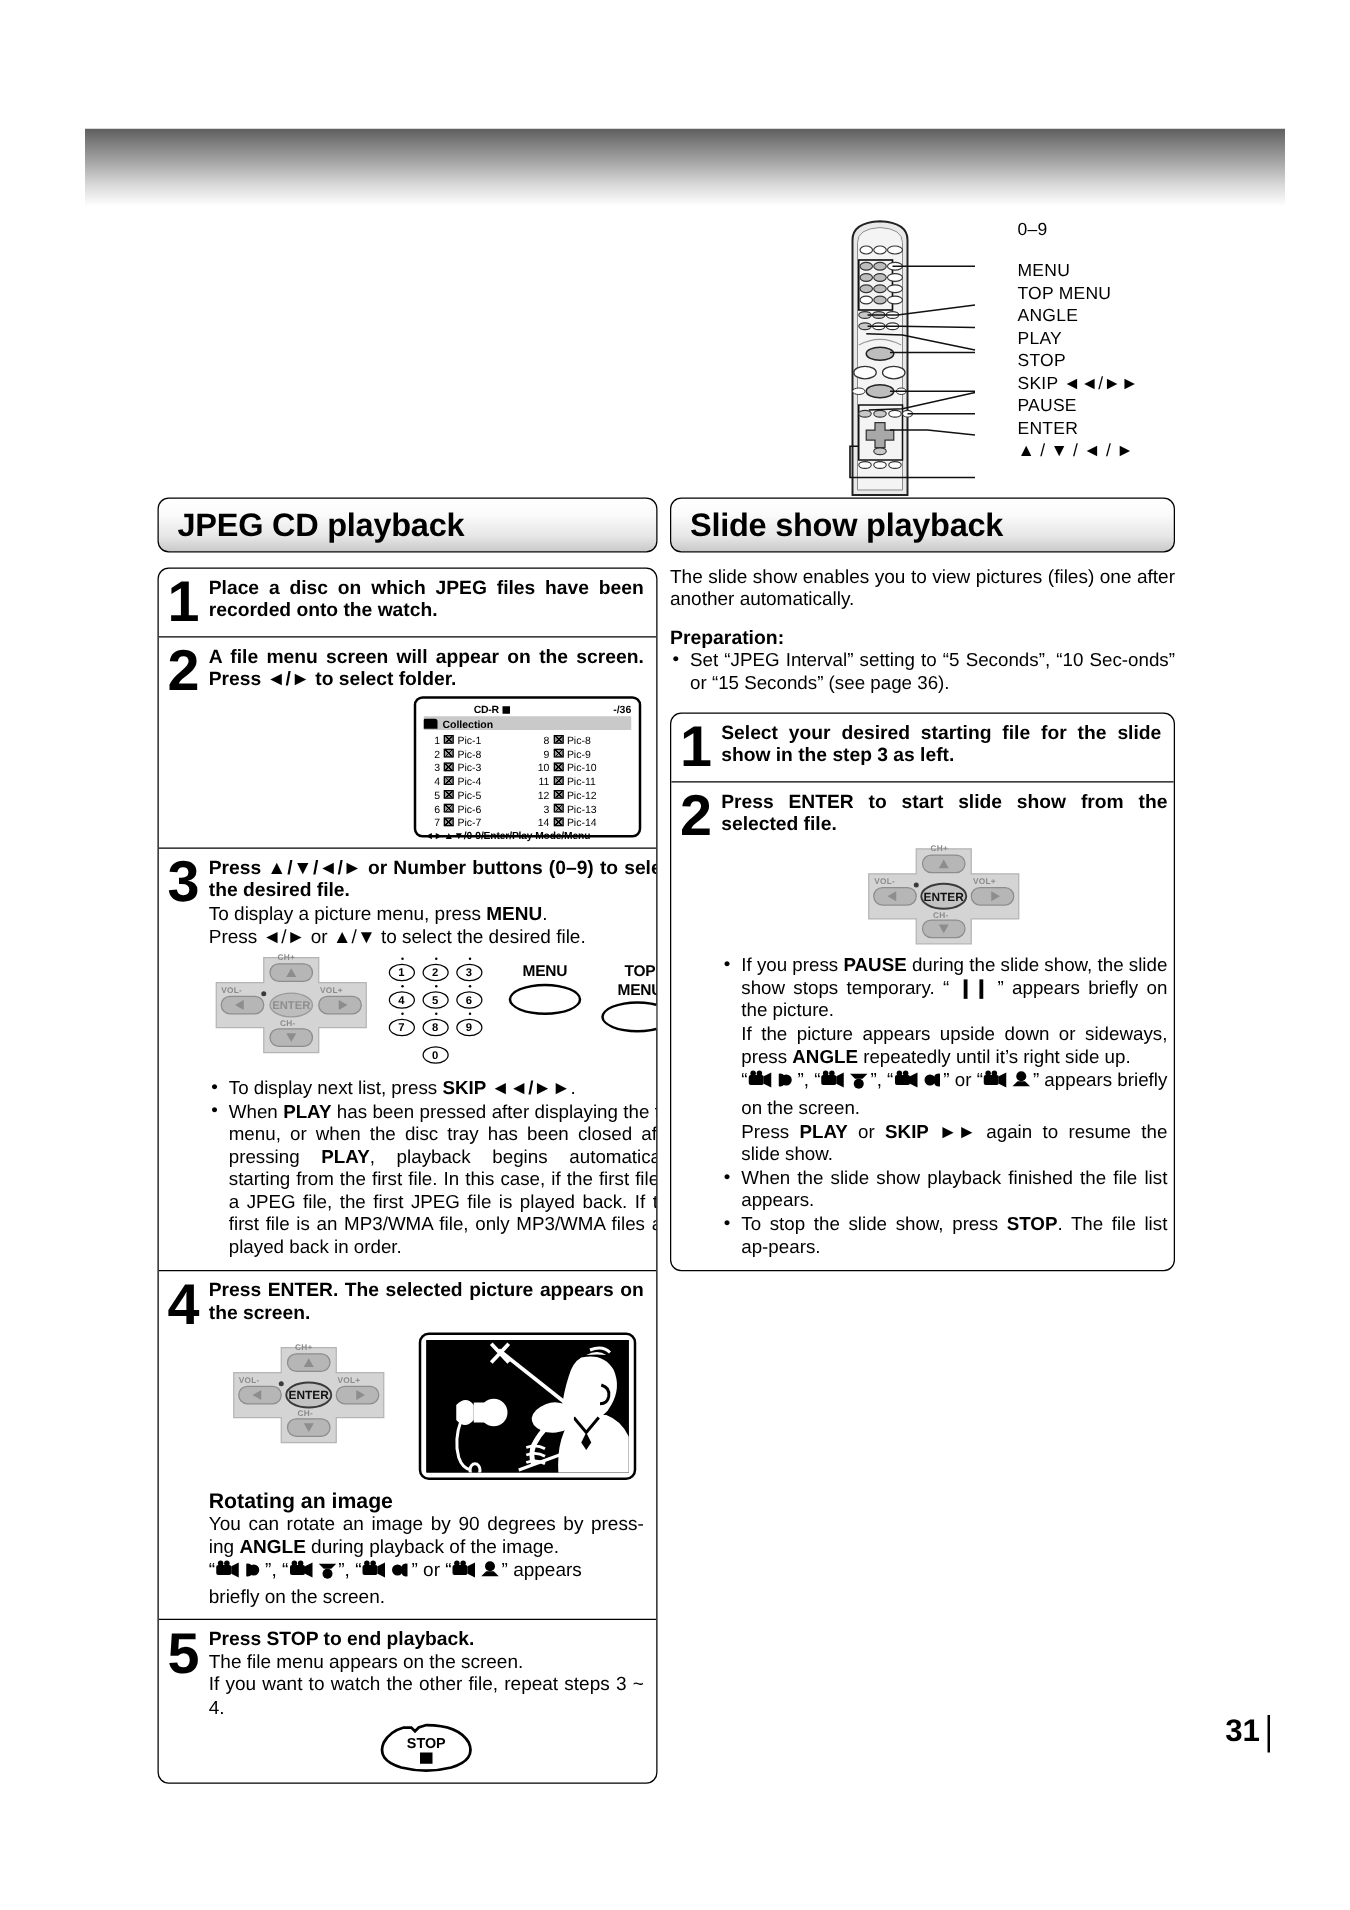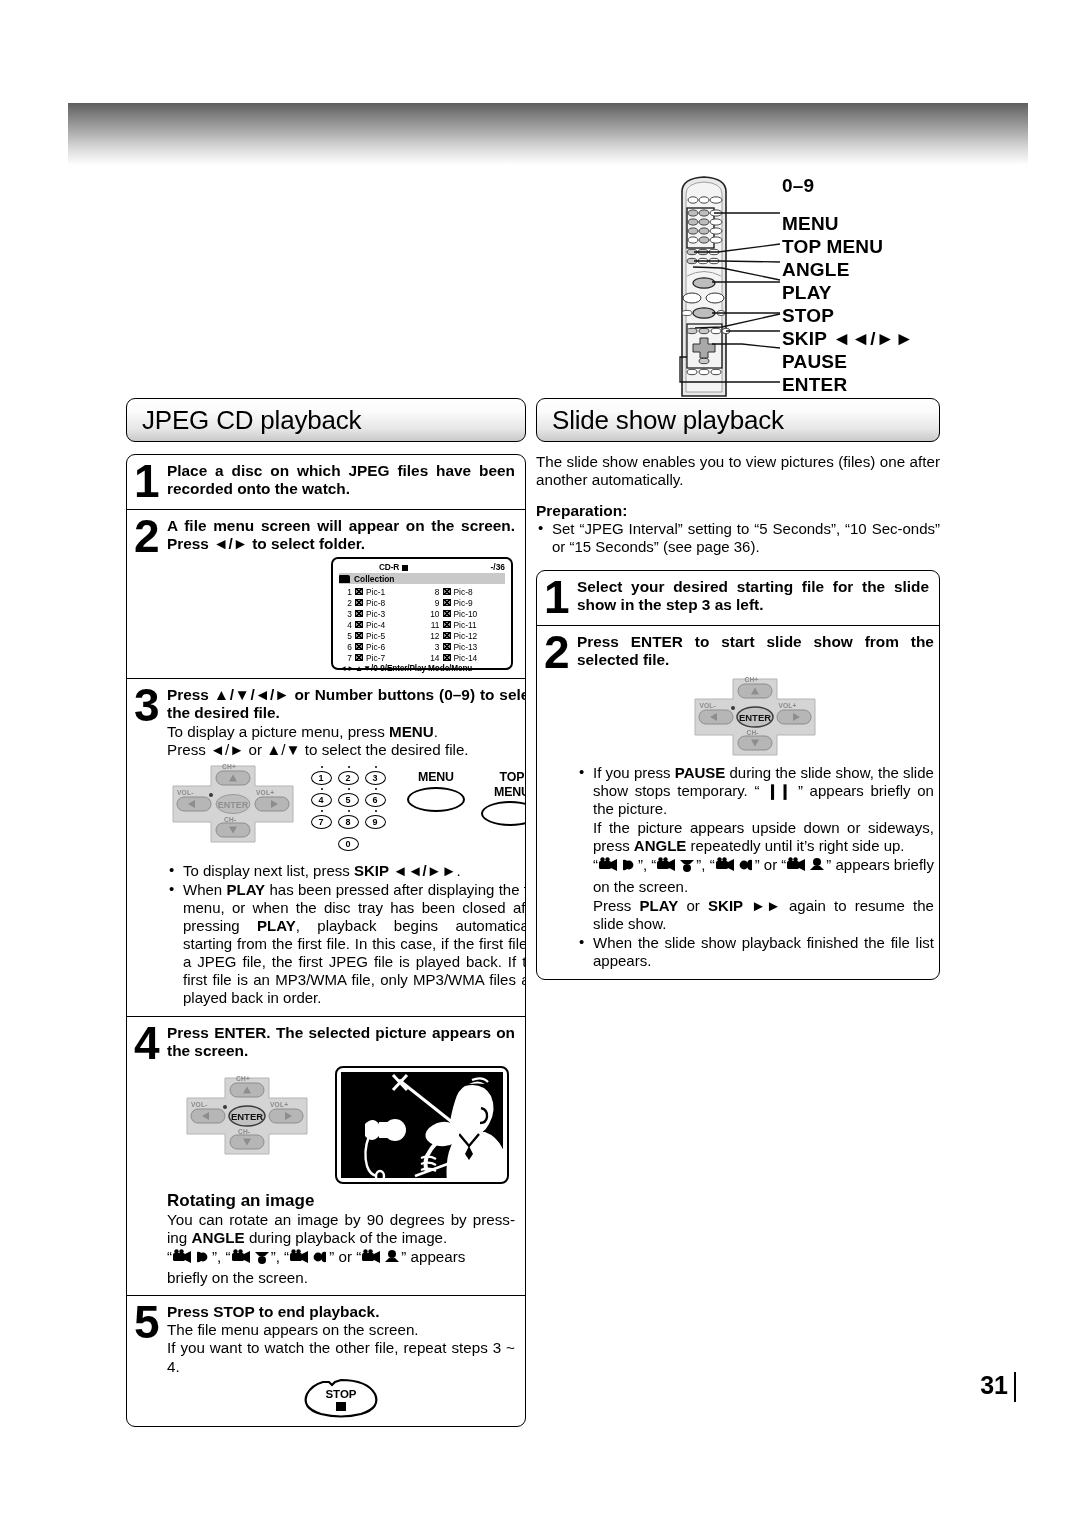--- a/index.html
+++ b/index.html
@@ -18,38 +18,38 @@
     position: absolute;
     left: 68px; top: 103px; width: 960px; height: 62px;
     background: linear-gradient(to bottom, #5f5f5f 0%, #7d7d7d 18%, #a9a9a9 45%, #d8d8d8 72%, #ffffff 100%);
   }
 
   
   .remote-figure { position: absolute; left: 660px; top: 172px; width: 330px; height: 226px; }
   .remote-figure svg { display: block; }
   .callouts { position: absolute; left: 782px; top: 176px; width: 210px; }
   .callout-line {
-    font-size: 19px; font-weight: 700; letter-spacing: .2px;
-    line-height: 1.0; white-space: nowrap;
+    font-size: 14px; font-weight: 400; letter-spacing: .2px;
+    line-height: 1.0; white-space: nowrap; margin-left: 32px;
   }
 
   
   .col { position: absolute; top: 398px; }
   .col-left  { left: 126px; width: 400px; }
   .col-right { left: 536px; width: 404px; }
 
   
   .banner {
     height: 44px;
     border: 1.5px solid #000;
     border-radius: 9px;
     background: linear-gradient(to bottom, #ffffff 0%, #fbfbfb 30%, #e6e6e6 72%, #c9c9c9 100%);
     display: flex; align-items: center;
     padding-left: 15px;
-    font-size: 26px; font-weight: 400;
+    font-size: 26px; font-weight: 700;
     letter-spacing: -0.2px;
   }
 
   
   .stepbox {
     margin-top: 12px;
     border: 1.5px solid #000;
     border-radius: 9px;
     overflow: hidden;
   }
@@ -676,20 +676,21 @@
                     <circle cx="9.5" cy="2.5" r="2.2"></circle>
                     <circle cx="31" cy="5" r="4"></circle>
                     <path d="M24 13 h14 l-4 -4 h-6 z"></path>
                   </g>
                 </svg>
             </span><span>” appears briefly</span>
           </li>
           <li class="nobullet">on the screen.</li>
           <li class="nobullet" id="r-bul-2"><span>Press </span><b>PLAY</b><span> or </span><b>SKIP ►►</b><span> again to resume the slide show.</span></li>
           <li id="r-bul-3"><span>When the slide show playback finished the file list appears.</span></li>
+          <li id="r-bul-4"><span>To stop the slide show, press </span><b>STOP</b><span>. The file list ap-pears.</span></li>
         </ul>
       </div>
     </div>
   </div>
 </div>
 
 <div class="pageno">31</div>
 <div class="pagerule"></div>
 
 </body></html>

